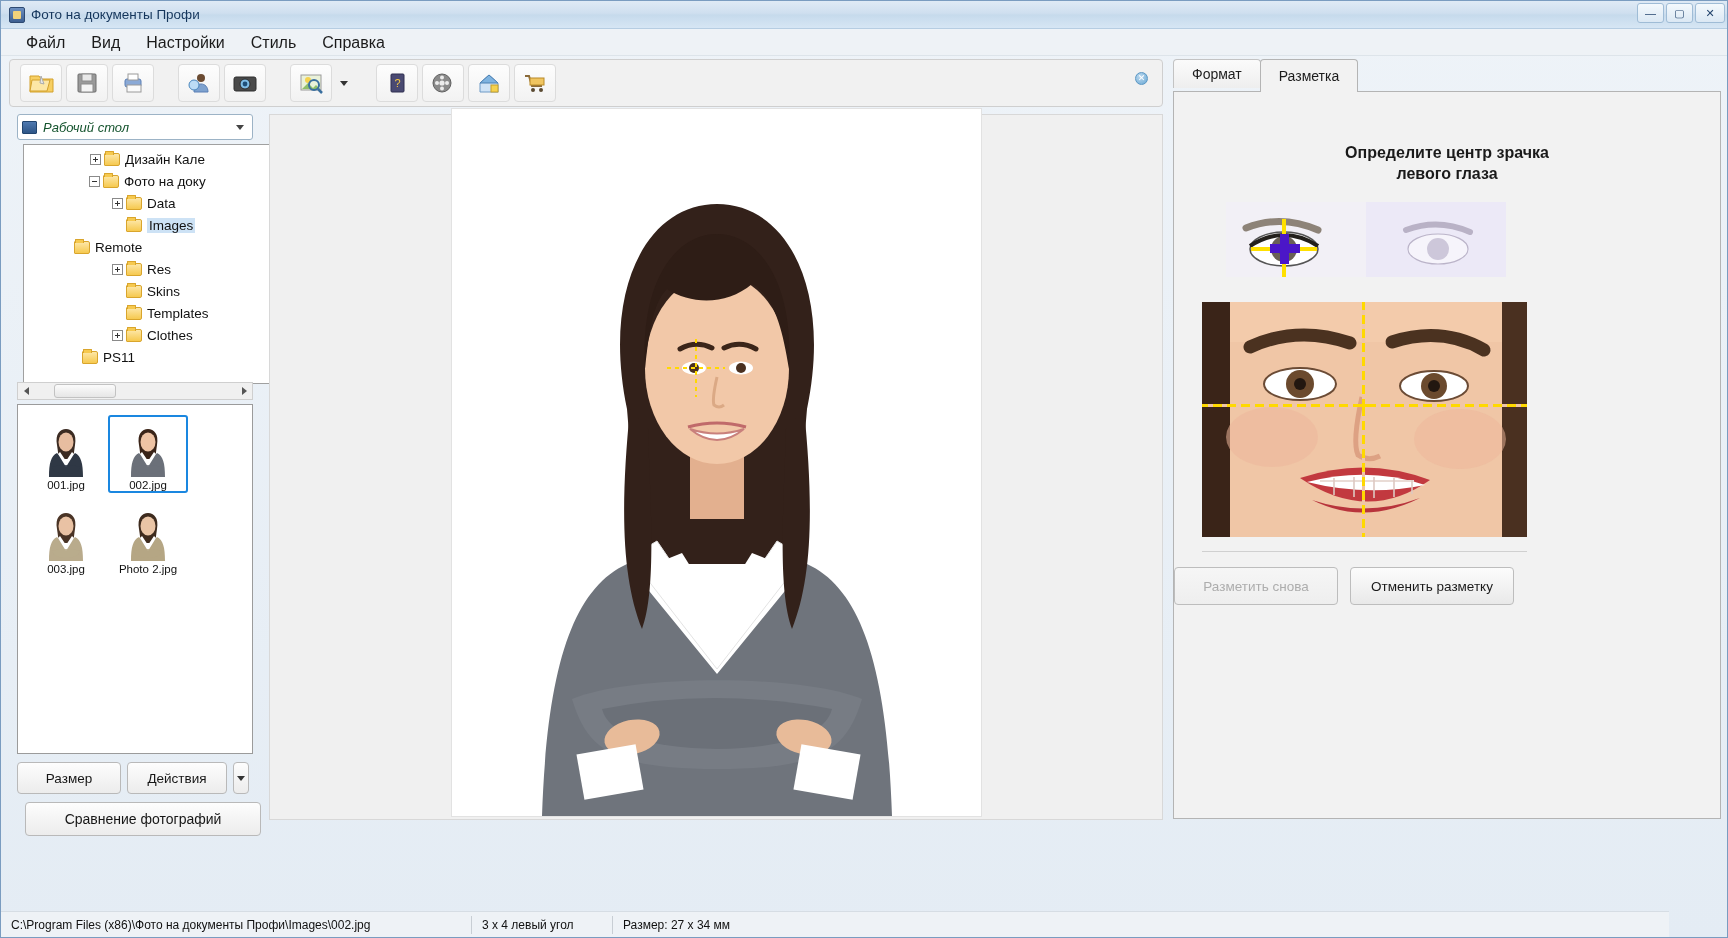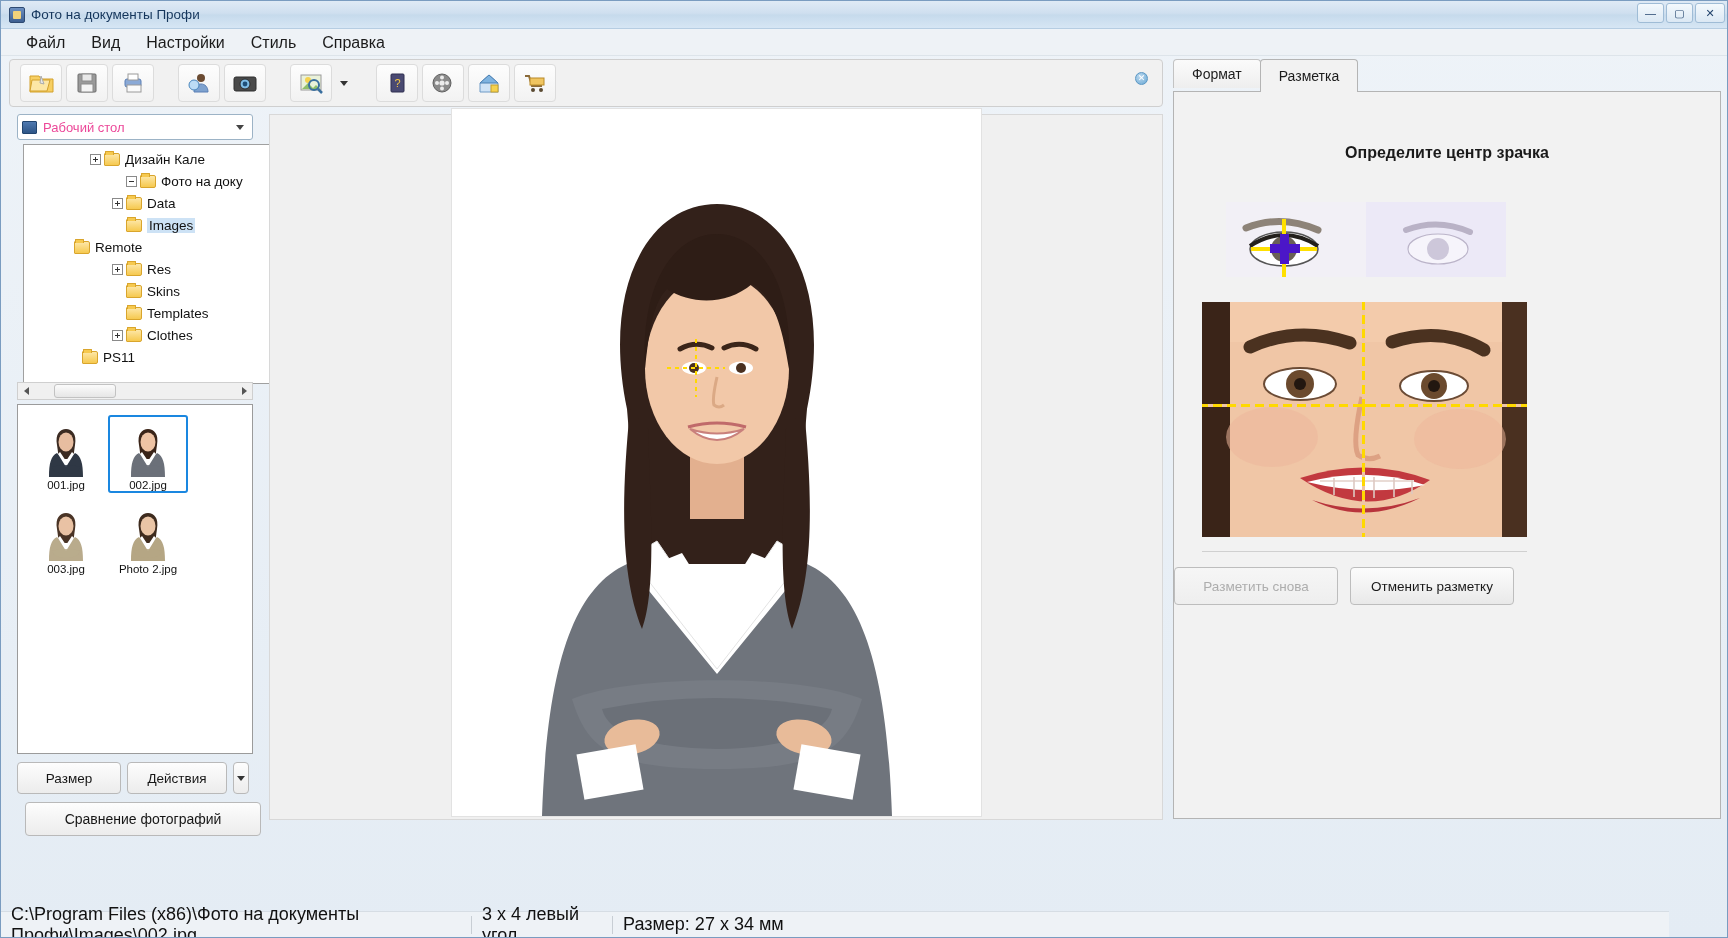--- a/index.html
+++ b/index.html
@@ -101,21 +101,21 @@
   .combo {
     position: absolute; left: 8px; top: 0; width: 236px; height: 26px;
     background: #fff; border: 1px solid #9cb3c6; border-radius: 3px;
     display: flex; align-items: center; padding: 0 4px;
   }
   .combo-icon {
     width: 15px; height: 13px; margin-right: 6px;
     background: linear-gradient(#4f79b0, #2f5687);
     border: 1px solid #22456f; border-radius: 1px; flex: none;
   }
-  .combo-label { font-size: 13px; color: #ec4899; flex: 1; }
+  .combo-label { font-size: 13px; color: #14532d; flex: 1; font-style: italic; }
   .combo-arrow {
     border-left: 4px solid transparent; border-right: 4px solid transparent;
     border-top: 5px solid #444; margin-right: 4px;
   }
 
   .tree {
     position: absolute; left: 14px; top: 30px; width: 284px; height: 240px;
     background: #fff; border: 1px solid #a0a0a0; overflow: hidden;
   }
   .tree-inner { position: relative; padding-top: 3px; }
@@ -306,21 +306,21 @@
     border: 1px solid #bdbdbd; border-radius: 4px;
     font-size: 13.5px; color: #1a1a1a;
     display: flex; align-items: center; justify-content: center;
   }
   .pbtn.disabled { color: #adadad; background: linear-gradient(#f6f6f6,#eeeeee); }
 
   
   .statusbar {
     position: absolute; left: 0; bottom: 0; width: 1668px; height: 26px;
     background: #eef2f6; border-top: 1px solid #d6dde4;
-    display: flex; align-items: center; font-size: 18px; color: #111;
+    display: flex; align-items: center; font-size: 12px; color: #111;
   }
   .st-cell { padding: 0 10px; height: 26px; display: flex; align-items: center; }
   .st-sep { width: 1px; height: 18px; background: #c8ced4; }
   .st-path { width: 470px; }
   .st-mid { width: 140px; }
 </style>
 </head>
 <body>
 
 <div id="app">
@@ -434,21 +434,21 @@
       <div class="combo-arrow"></div>
     </div>
 
     <div class="tree">
       <div class="tree-inner" id="tree-inner">
           <div class="tree-row" style="padding-left: 66px;">
             <span class="tree-expander plus"></span>
             <span class="folder"></span>
             <span class="tree-label">Дизайн Кале</span>
           </div>
-          <div class="tree-row" style="padding-left: 102px;">
+          <div class="tree-row" style="padding-left: 65px;">
             <span class="tree-expander minus"></span>
             <span class="folder"></span>
             <span class="tree-label">Фото на доку</span>
           </div>
           <div class="tree-row" style="padding-left: 88px;">
             <span class="tree-expander plus"></span>
             <span class="folder"></span>
             <span class="tree-label">Data</span>
           </div>
           <div class="tree-row" style="padding-left: 88px;">
@@ -608,20 +608,21 @@
   </div>
 
   <div class="rightpanel">
     <div class="tabs">
       <div class="tab">Формат</div>
       <div class="tab active">Разметка</div>
     </div>
     <div class="tabbody">
       <div class="panel-heading">
         <div>Определите центр зрачка</div>
+        <div>левого глаза</div>
       </div>
 
       <div class="eye-guide">
         <svg width="280" height="75" viewBox="0 0 280 75">
           <rect x="0" y="0" width="280" height="75" fill="#f2f0f6"></rect>
           <rect x="140" y="0" width="140" height="75" fill="#ece9f7"></rect>
 
           <path d="M20 26 q35 -14 72 2" stroke="#8d8378" stroke-width="7" fill="none" stroke-linecap="round"></path>
           <ellipse cx="58" cy="47" rx="34" ry="17" fill="#ffffff" stroke="#555" stroke-width="1.5"></ellipse>
           <circle cx="58" cy="47" r="13" fill="#6a6056"></circle>

